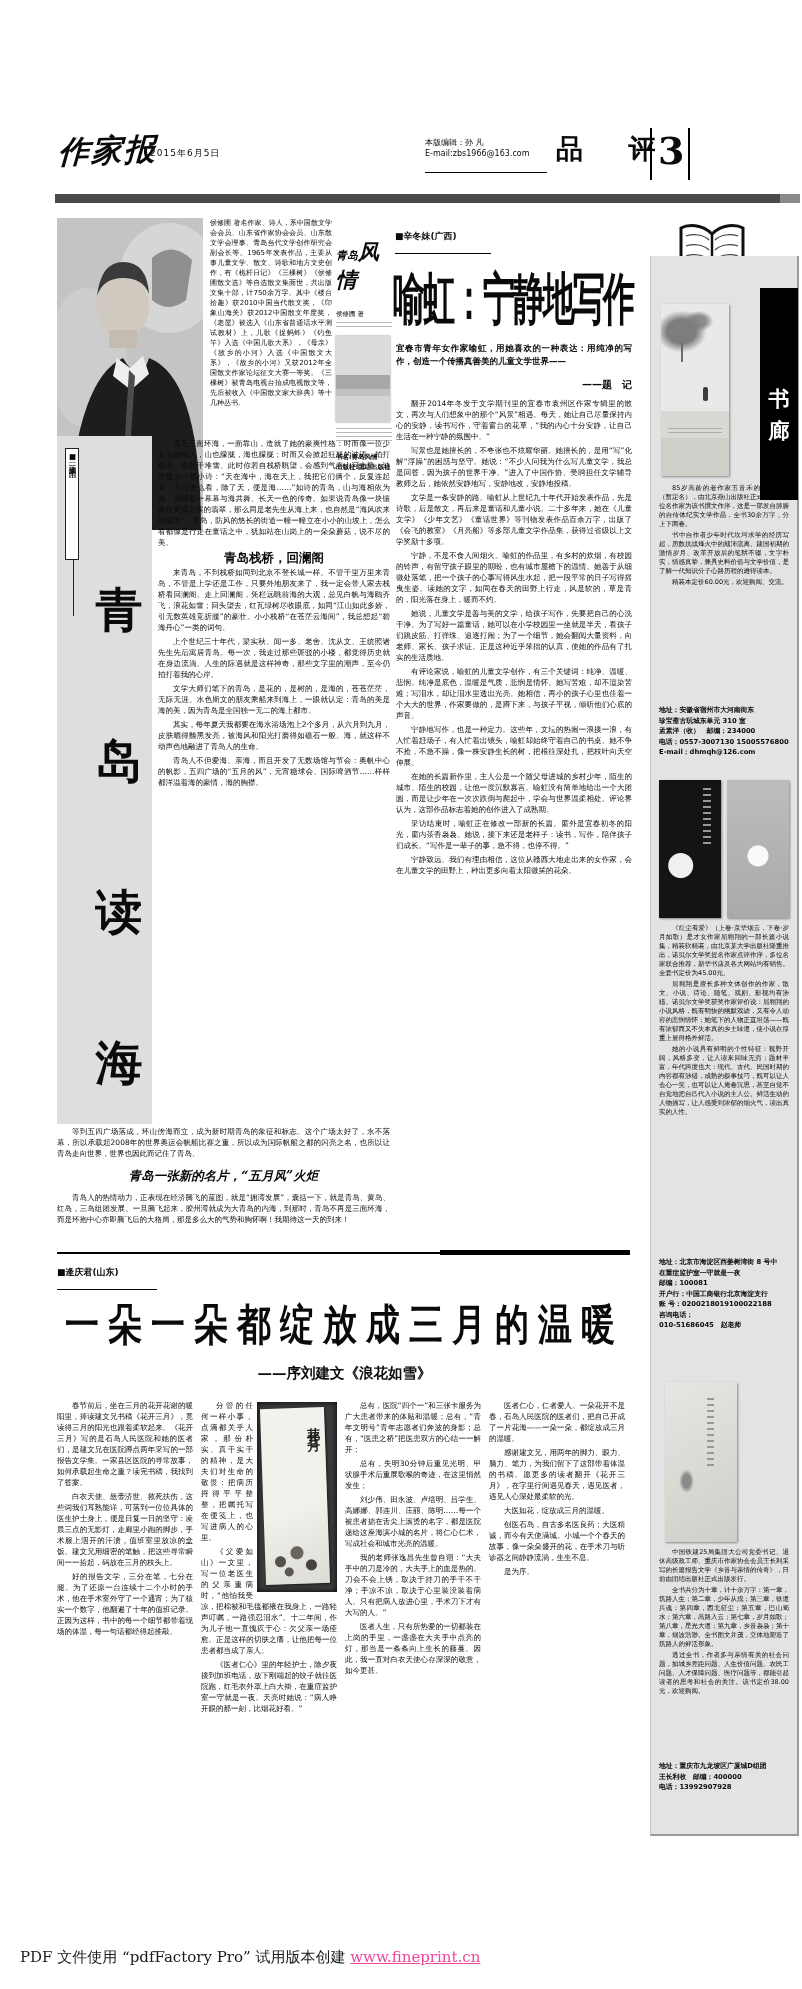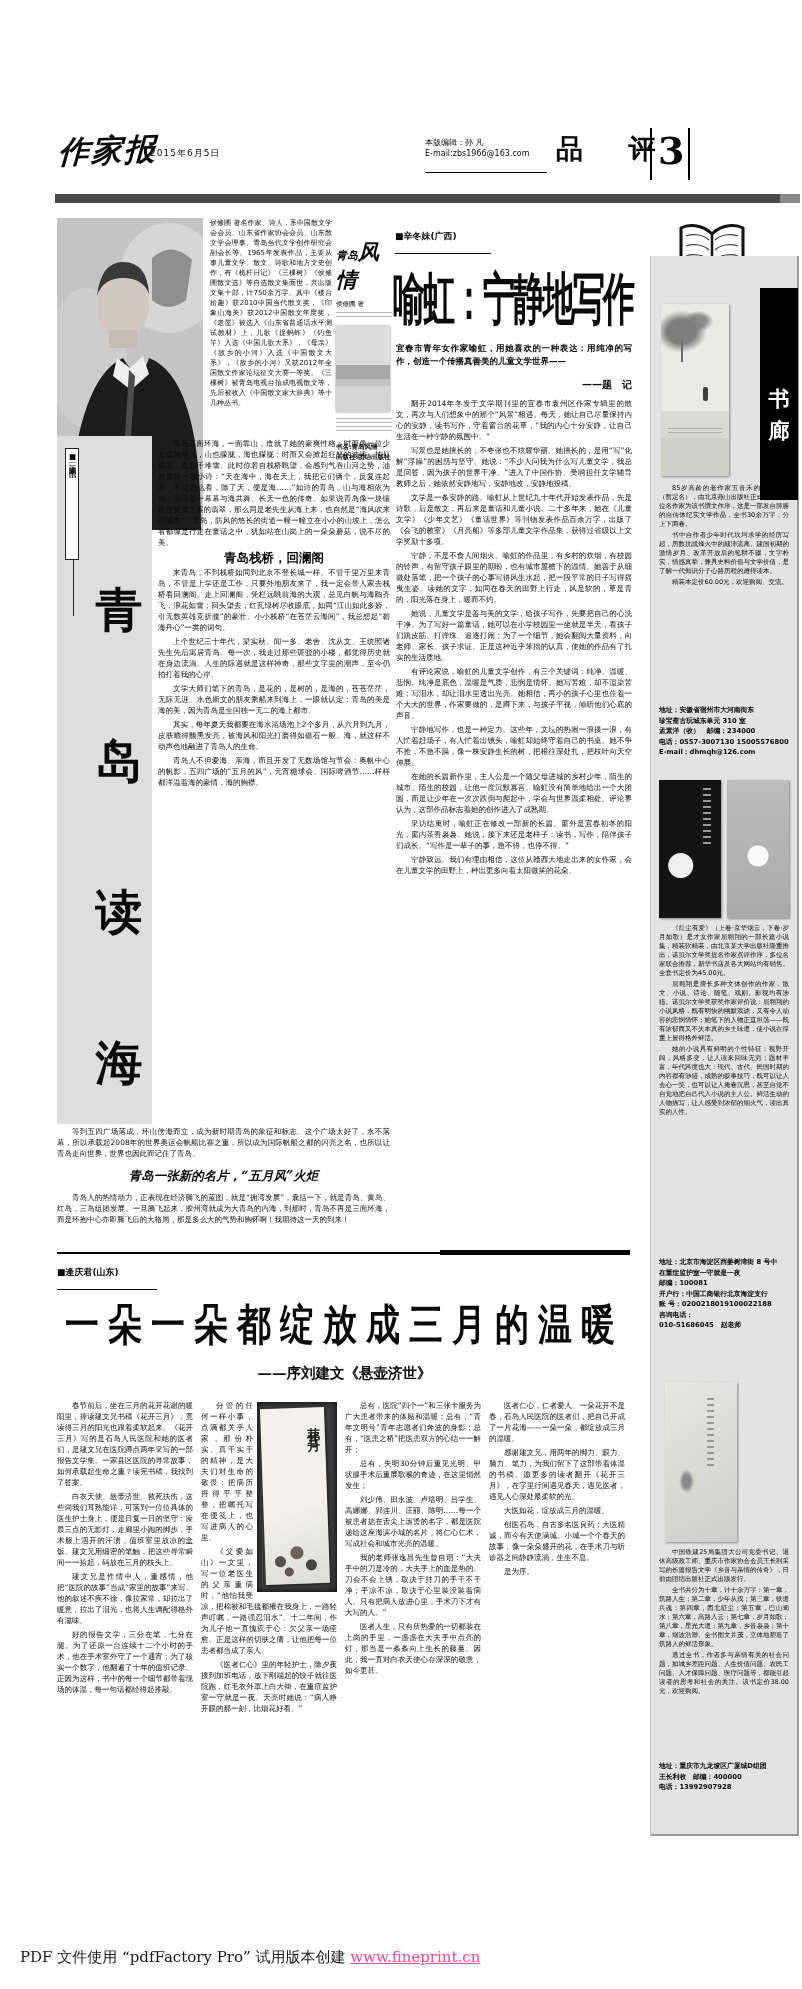--- a/index.html
+++ b/index.html
@@ -100,21 +100,21 @@
       <path d="M72 152 l6 6 l-4 60 l-6 0z" fill="#4c4c4c"></path>
     </svg>
   </div>
 
   <div class="abs t6" style="left:210px;top:218px;width:122px;height:316px;overflow:hidden;font-size:7px;line-height:10px;">侯修圃  著名作家、诗人，系中国散文学会会员、山东省作家协会会员、山东散文学会理事、青岛当代文学创作研究会副会长等。1965年发表作品，主要从事儿童文学、散文、诗歌和地方文史创作，有《桅杆日记》《三棵树》《侯修圃散文选》等自选散文集面世，共出版文集十部，计750余万字。其中《楼台拾趣》获2010中国当代散文奖，《印象山海关》获2012中国散文年度奖，《老屋》被选入《山东省普通话水平测试教材》上，儿歌《捉蚂蚱》《钓鱼竿》入选《中国儿歌大系》，《母亲》《故乡的小河》入选《中国散文大系》，《故乡的小河》又获2012年全国散文作家论坛征文大赛一等奖。《三棵树》被青岛电视台拍成电视散文等，先后被收入《中国散文家大辞典》等十几种丛书。</div>
 
   <div class="abs" style="left:336px;top:238px;width:58px;">
     <div>
       <span class="callig1">青岛</span><span class="callig2">风情</span>
     </div>
-    <div style="font-size:6.5px;margin-top:6px;">侯修圃 著</div>
+    <div style="font-size:6.5px;margin-top:16px;">侯修圃 著</div>
     <div class="dashes" style="width:56px;height:8px;margin-top:3px;"></div>
     <div style="width:54px;height:86px;margin-top:6px;background:
          linear-gradient(#dcdcdc 0 45%, #a8a8a8 45% 62%, #c2c2c2 62% 70%, #d4d4d4 70% 100%);box-shadow:0 0 2px #888;"></div>
     <div class="dashes" style="width:56px;height:14px;margin-top:6px;"></div>
     <div class="booklines" style="margin-top:10px;">
       <div>书名:青岛风情</div>
       <div>出版社:团结出版社</div>
     </div>
   </div>
 
@@ -164,27 +164,26 @@
       <p class="para">在她的长篇新作里，主人公是一个随父母进城的乡村少年，陌生的城市、陌生的校园，让他一度沉默寡言。喻虹没有简单地给出一个大团圆，而是让少年在一次次跌倒与爬起中，学会与世界温柔相处。评论界认为，这部作品标志着她的创作进入了成熟期。</p>
       <p class="para">采访结束时，喻虹正在修改一部新的长篇。窗外是宜春初冬的阳光，窗内茶香袅袅。她说，接下来还是老样子：读书，写作，陪伴孩子们成长。“写作是一辈子的事，急不得，也停不得。”</p>
       <p class="para">宁静致远。我们有理由相信，这位从赣西大地走出来的女作家，会在儿童文学的田野上，种出更多向着太阳微笑的花朵。</p>
     </div>
 
   <div class="abs divline" style="left:57px;top:1252px;width:573px;height:2px;"></div>
   <div class="abs divline" style="left:440px;top:1250px;width:190px;height:5px;"></div>
 
   <div class="abs bylabel" style="left:57px;top:1266px;width:100px;">■逄庆君(山东)</div>
   <div class="abs bheadline" style="left:57px;top:1296px;width:575px;">一朵一朵都绽放成三月的温暖</div>
-  <div class="abs bsub" style="left:57px;top:1364px;width:575px;">——序刘建文《悬壶济世》</div>
+  <div class="abs bsub" style="left:57px;top:1364px;width:575px;">——序刘建文《浪花如雪》</div>
 
   <div class="abs cols" style="left:57px;top:1400px;width:575px;height:515px;">
     <div class="col tiny">
         <p class="para">春节前后，坐在三月的花开花谢的暖阳里，捧读建文兄书稿《花开三月》，竟读得三月的阳光也跟着柔软起来。《花开三月》写的是石岛人民医院和她的医者们，是建文兄在医院蹲点两年采写的一部报告文学集。一家县区医院的寻常故事，如何承载起生命之重？读完书稿，我找到了答案。</p>
         <p class="para">白衣天使、悬壶济世、救死扶伤，这些词我们耳熟能详，可落到一位位具体的医生护士身上，便是日复一日的坚守：凌晨三点的无影灯，走廊里小跑的脚步，手术服上洇开的汗渍，值班室里放凉的盒饭。建文兄用细密的笔触，把这些寻常瞬间一一拾起，码放在三月的枝头上。</p>
-        <p class="para">建文兄是性情中人，重感情，他把“医院的故事”当成“家里的故事”来写。他的叙述不疾不徐，像拉家常，却拉出了暖意，拉出了泪光，也将人生调配得格外有滋味。</p>
         <p class="para">好的报告文学，三分在笔，七分在腿。为了还原一台连续十二个小时的手术，他在手术室外守了一个通宵；为了核实一个数字，他翻遍了十年的值班记录。正因为这样，书中的每一个细节都带着现场的体温，每一句话都经得起推敲。</p>
       </div>
     <div class="col tiny">
       <div class="coverfloat">
         <div class="coverinner">
           <div class="covertitle">花开三月</div>
           <div class="coverflowers"></div>
         </div>
       </div>
       <div>

